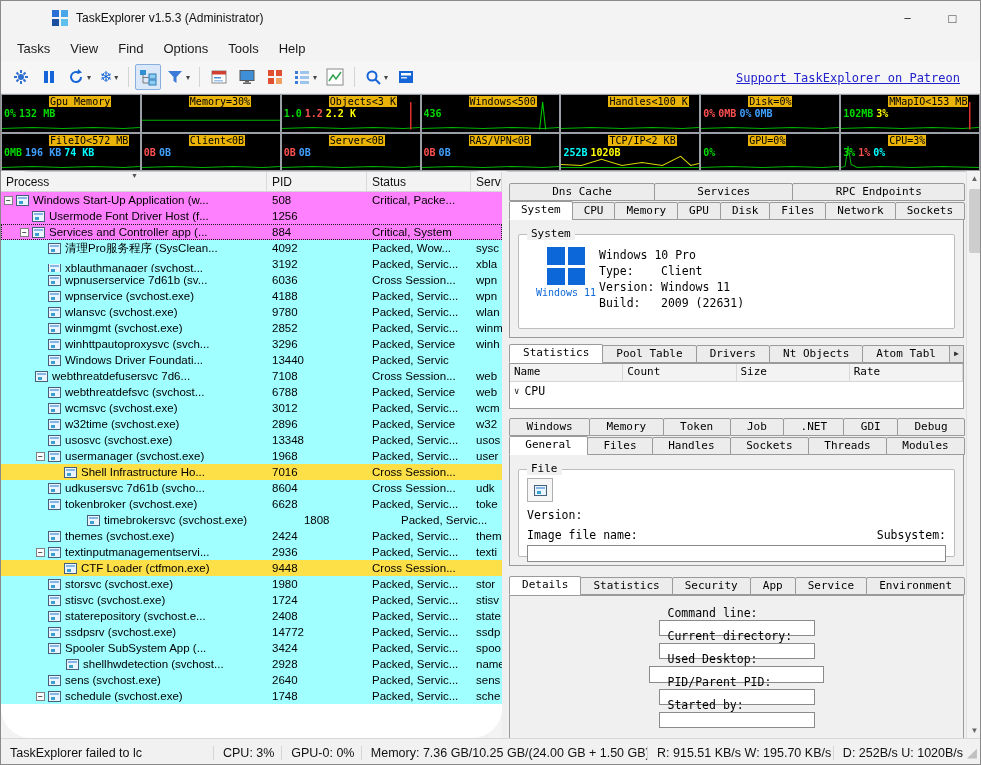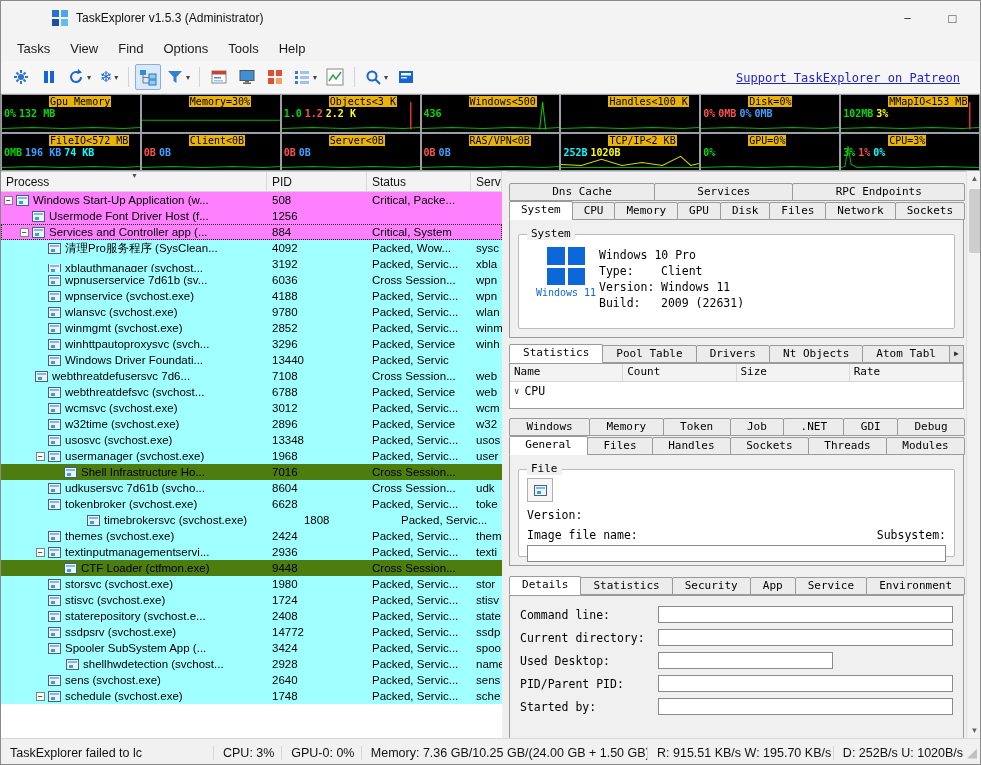--- a/index.html
+++ b/index.html
@@ -30,37 +30,37 @@
 
   
   #graphs { position:absolute; left:0; top:93px; width:100%; height:77px; background:#9aa0a6; display:grid; grid-template-columns:repeat(7,1fr); grid-template-rows:1fr 1fr; gap:2px; padding:1px; }
   .gcell { position:relative; background:#000; overflow:hidden; }
   .gcell svg { position:absolute; left:0; top:0; width:100%; height:100%; }
   .glabel { position:absolute; left:1px; top:1px; background:#eab308; color:#000; font:10px "DejaVu Sans Mono",monospace; padding:0 1px; z-index:2; white-space:nowrap;margin-left:46px; }
   .gvals { position:absolute; left:2px; top:13px; font:bold 10px "DejaVu Sans Mono",monospace; z-index:2; white-space:nowrap; }
   .gvals i { font-style:normal; margin-right:3px; }
 
   
-  #left-panel { position:absolute; left:0; top:170px; width:501px; height:567px; background:#fff; border-top:1px solid #c9c9c9; }
+  #left-panel { position:absolute; left:0; top:170px; width:501px; height:567px; background:#fff; border-top:1px solid #c9c9c9;border-radius:30px; }
   #splitter { position:absolute; left:501px; top:170px; width:5px; height:567px; background:#efefef; }
   #right-panel { position:absolute; left:506px; top:170px; width:459px; height:567px; background:#f0f0f0; border-top:1px solid #c9c9c9; }
   #v-scrollbar { position:absolute; left:965px; top:170px; width:16px; height:567px; background:#f2f2f2; border-left:1px solid #e0e0e0; }
   #v-scrollbar .arrow { width:100%; height:15px; display:flex; align-items:center; justify-content:center; font-size:8px; color:#666; }
   #v-thumb { position:absolute; left:2px; top:18px; width:12px; height:64px; background:#cdcdcd; border-radius:2px; }
 
   
   #ptable-header { display:flex; height:20px; background:#f3f3f3; border-bottom:1px solid #d5d5d5; font-size:12px; color:#111; }
   .hcell { display:flex; align-items:center; padding-left:5px; border-right:1px solid #d9d9d9; position:relative; overflow:hidden; white-space:nowrap; }
   .h-name { width:266px; } .h-pid { width:100px; } .h-status { width:104px; } .h-serv { flex:1; }
   .sort-ind { position:absolute; left:130px; top:0; font-size:7px; color:#555; }
   #process-rows { overflow:hidden; height:546px; }
   .prow { display:flex; height:16px; font-size:11.5px; color:#000; align-items:stretch; }
   .prow.magenta { background:#ff80ff; }
   .prow.cyan { background:#a0ffff; }
-  .prow.yellow { background:#4d7c0f; }
+  .prow.yellow { background:#fde047; }
   .prow.focus { outline:1px dotted #202020; outline-offset:-1px; }
   .cell { overflow:hidden; white-space:nowrap; display:flex; align-items:center; }
   .c-name { width:266px; } .c-pid { width:100px; padding-left:5px; } .c-status { width:104px; padding-left:5px; } .c-serv { flex:1; padding-left:5px; }
   .exp { width:9px; height:9px; border:1px solid #808080; background:#fff; font:8px/7px "DejaVu Sans Mono",monospace; text-align:center; color:#000; flex:none; margin-right:3px; }
   .expspace { width:12px; flex:none; }
   .picon { width:13px; height:11px; border:1px solid #44607a; background:#eaf4ff; position:relative; flex:none; margin-right:4px; }
   .picon::before { content:''; position:absolute; left:1px; top:1px; right:1px; height:2px; background:#86b6e6; }
   .picon::after { content:''; position:absolute; left:2px; bottom:1px; width:4px; height:3px; background:#3aa0d0; }
   .ptext { overflow:hidden; white-space:nowrap; }
 
@@ -95,21 +95,21 @@
   #gb-file { left:8px; right:8px; top:14px; bottom:8px; }
   #file-inner { position:relative; height:100%; padding:8px; font-size:11.5px; }
   #file-icon { width:26px; height:24px; border:1px solid #b0b0b0; background:#f6f6f6; display:flex; align-items:center; justify-content:center; }
   #file-icon .picon { margin:0; }
   .file-line { margin-top:6px; display:flex; justify-content:space-between; }
   #file-input { width:100%; margin-top:3px; }
   .tinput { height:17px; border:1px solid #8a8a8a; background:#fff; font:11.5px "DejaVu Sans Mono",monospace; padding:0 3px; }
   #tabbar-bottom { top:404px; }
   #pane-fields { top:423px; height:144px; }
   #fields-inner { padding:10px 10px 0 10px; }
-  .frow { display:flex; align-items:center; height:17px; margin-bottom:6px; }
+  .frow { display:flex; align-items:center; height:17px; margin-bottom:6px;flex-direction:column; }
   .flabel { width:138px; flex:none; font-size:11.5px; color:#000; }
   .frow .tinput { flex:1; }
   .frow .tinput.short { flex:none; width:175px; }
 
   
   #statusbar { position:absolute; left:0; top:737px; width:100%; height:28px; background:#f1f1f1; border-top:1px solid #d8d8d8; display:flex; align-items:center; font-size:12.5px; color:#111; }
   .status-item { padding:0 9px; white-space:nowrap; overflow:hidden; }
   .status-item + .status-item { border-left:1px solid #d6d6d6; }
   .status-item:first-child { width:212px; flex:none; }
   #grip { margin-left:auto; color:#c0c0c0; font-size:13px; padding-right:3px; }

